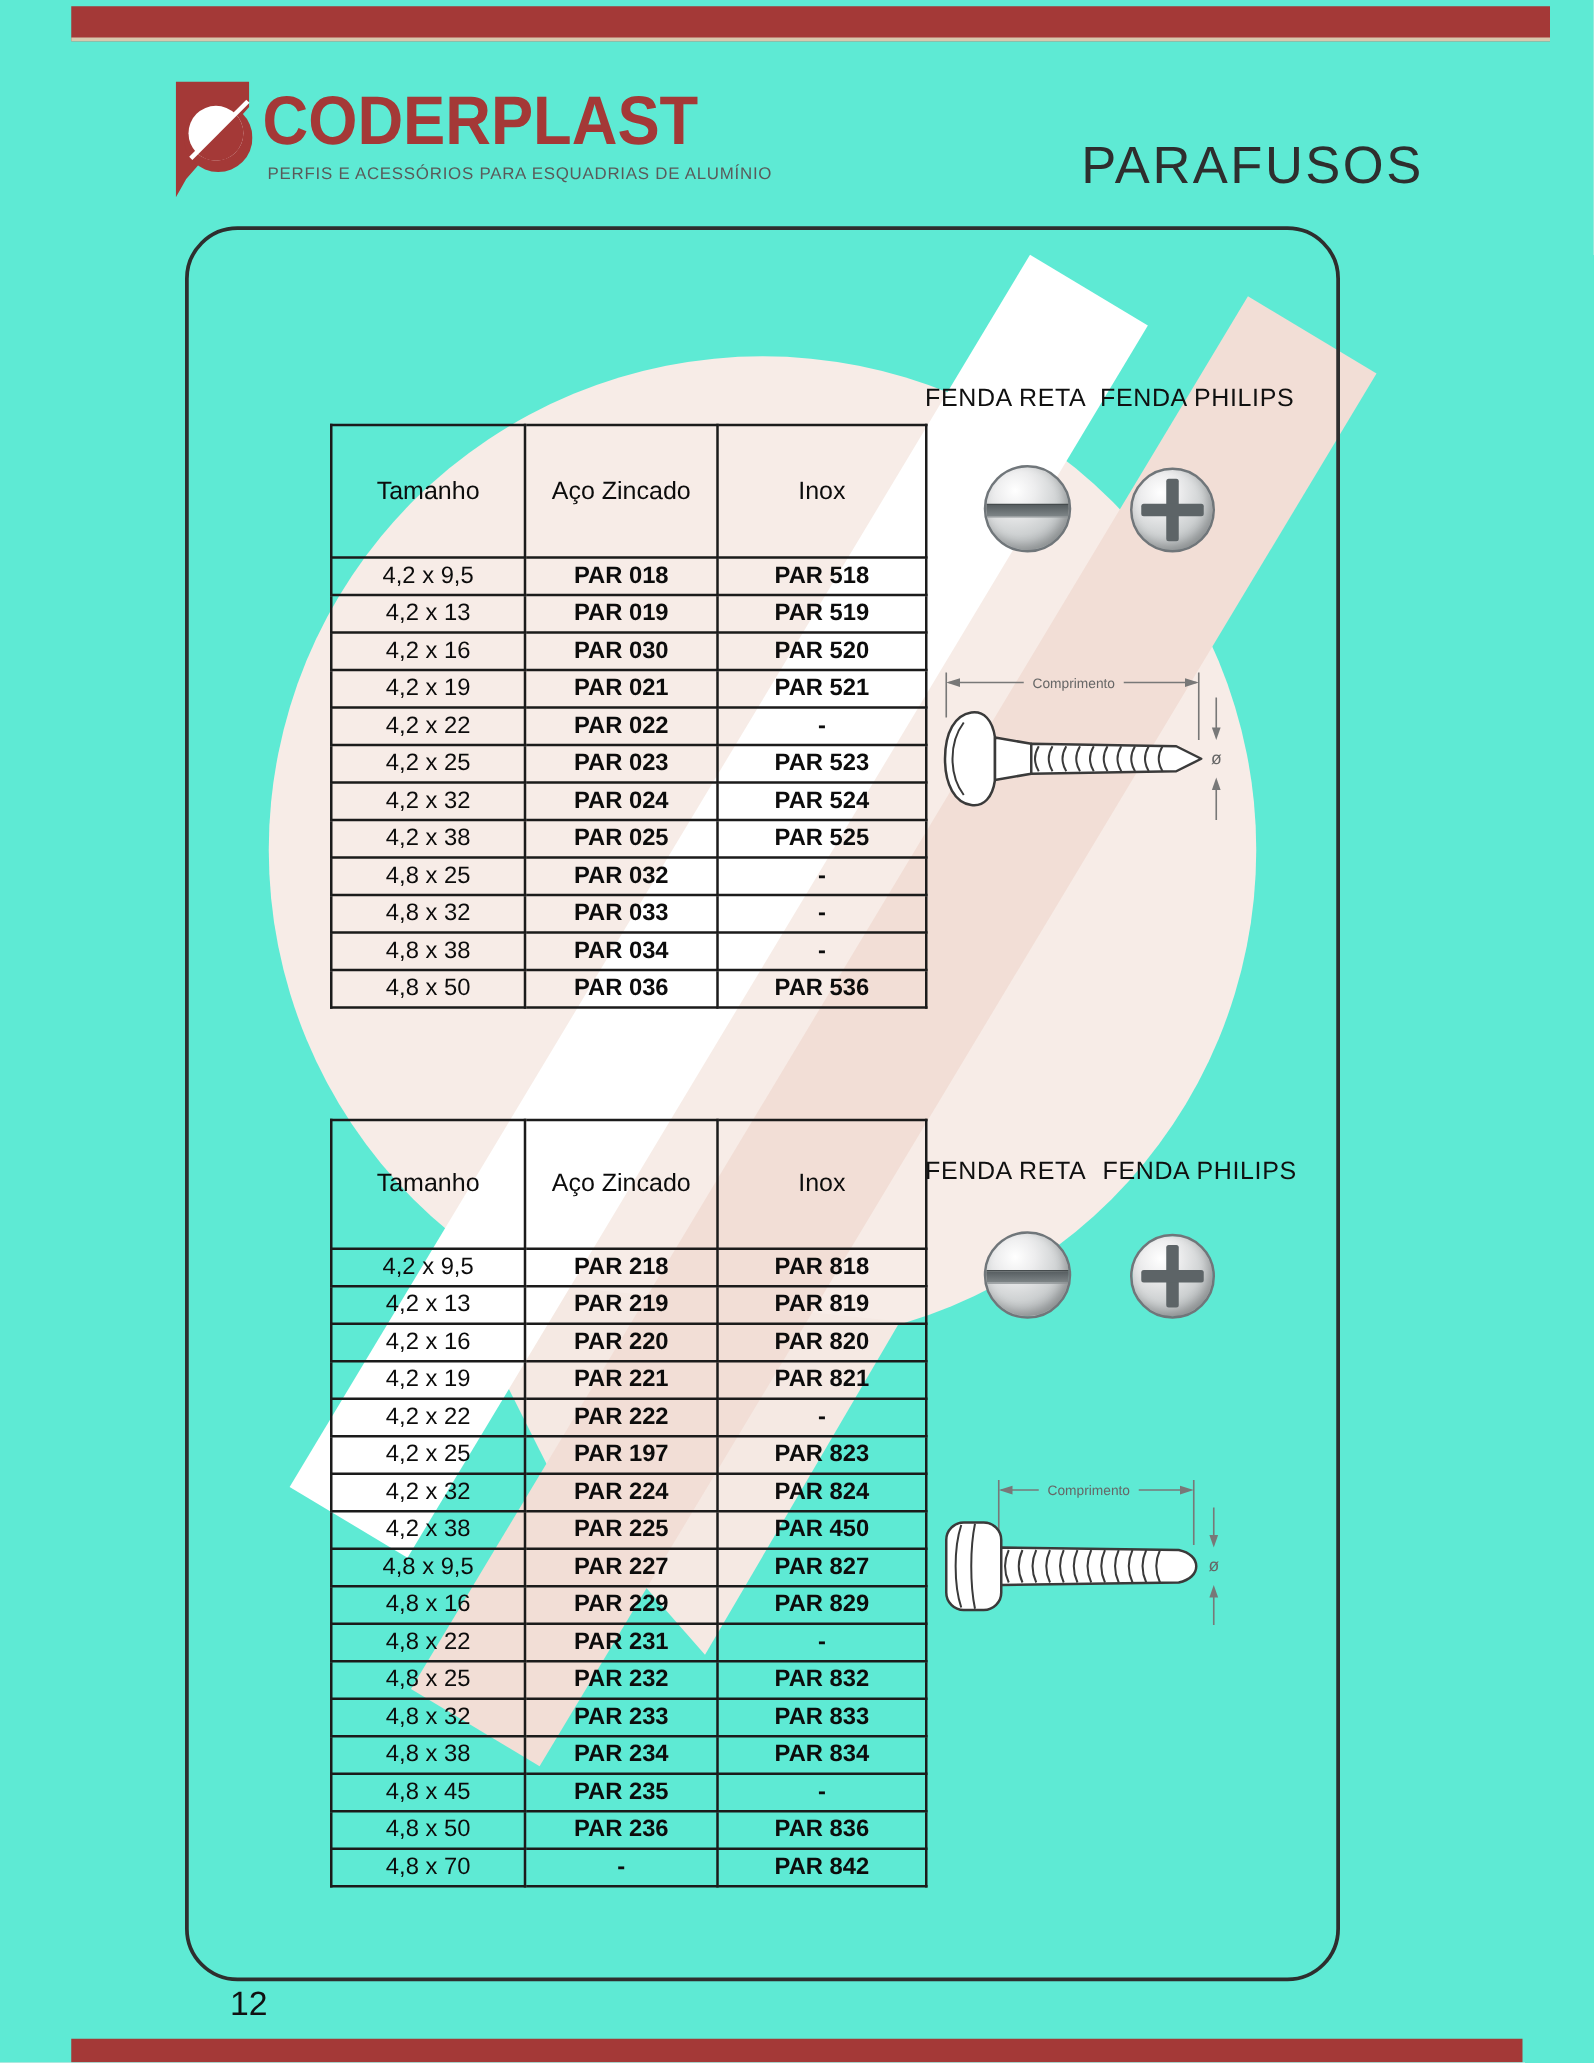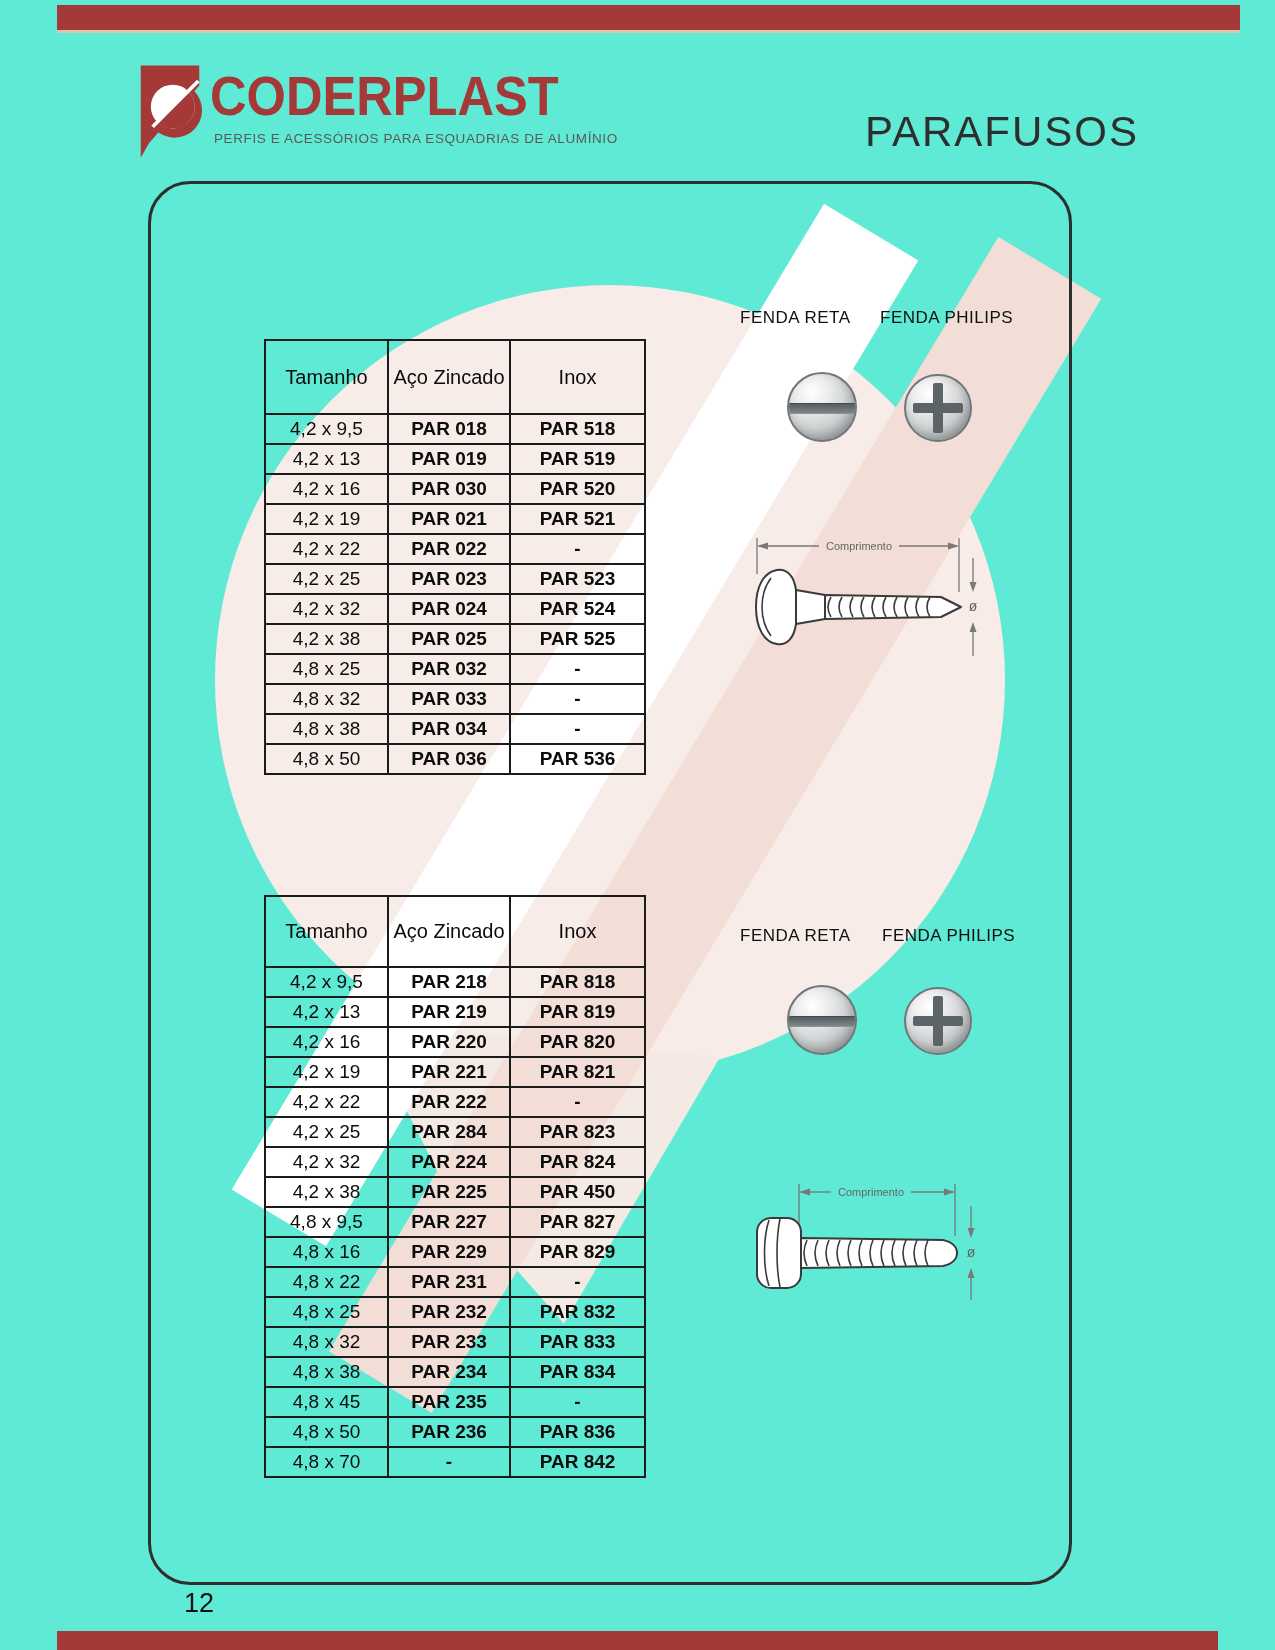--- a/index.html
+++ b/index.html
@@ -29,32 +29,32 @@
   .wm-tail{position:absolute;left:330px;top:1020px;width:390px;height:310px;background:#f5e9e3;
            clip-path:polygon(8% 0, 100% 12%, 60% 98%, 30% 55%);}
   .wm-slash{position:absolute;left:520px;top:150px;width:110px;height:1150px;background:#ffffff;
             transform:rotate(31deg);}
   .wm-band{position:absolute;left:655px;top:175px;width:120px;height:1300px;background:#f2ded6;
            transform:rotate(31deg);}
   
   .ctable{position:absolute;border-collapse:collapse;table-layout:fixed;background:transparent;
           color:#0c0c0c;}
   .ctable th{font-weight:normal;font-size:20px;border:2px solid #1b1b1b;text-align:center;
-             padding:0;}
+             padding:16px;}
   .ctable td{font-size:19px;border:2px solid #1b1b1b;text-align:center;height:28px;padding:0;}
   .ctable td:nth-child(2),.ctable td:nth-child(3){font-weight:bold;}
   .ctable th:nth-child(1),.ctable td:nth-child(1){width:121px;}
   .ctable th:nth-child(2),.ctable td:nth-child(2){width:120px;}
   .ctable th:nth-child(3),.ctable td:nth-child(3){width:133px;margin-top:28px;}
   #table1{left:264px;top:339px;}
   #table2{left:264px;top:895px;}
   #table1 th{height:72px;}
   #table2 th{height:69px;}
   
-  .head-label{position:absolute;font-size:17px;color:#101010;letter-spacing:0.5px;white-space:nowrap;}
+  .head-label{position:absolute;font-size:20px;color:#101010;letter-spacing:0.5px;white-space:nowrap;}
   
   .screw-head{position:absolute;border-radius:50%;overflow:hidden;border:2px solid #70767a;
       background:radial-gradient(circle at 35% 28%, #ffffff 0%, #ededee 25%, #ced1d2 55%, #a3a8aa 85%, #959a9c 100%);
       box-shadow:inset -3px -4px 8px rgba(0,0,0,0.18);}
   .slot-h{position:absolute;left:-2px;right:-2px;top:44%;height:13%;
           background:linear-gradient(#565d60,#7e8587);border-top:1px solid #454b4d;border-bottom:1px solid #8d9395;}
   .ph-v{position:absolute;left:42%;width:16%;top:11%;bottom:11%;background:#5d6467;border-radius:2px;}
   .ph-h{position:absolute;top:42%;height:16%;left:11%;right:11%;background:#5d6467;border-radius:2px;}
   
   .screw-svg{position:absolute;width:250px;height:150px;overflow:visible;}
@@ -242,21 +242,21 @@
           <td>PAR 221</td>
           <td>PAR 821</td>
         </tr>
         <tr>
           <td>4,2 x 22</td>
           <td>PAR 222</td>
           <td>-</td>
         </tr>
         <tr>
           <td>4,2 x 25</td>
-          <td>PAR 284</td>
+          <td>PAR 197</td>
           <td>PAR 823</td>
         </tr>
         <tr>
           <td>4,2 x 32</td>
           <td>PAR 224</td>
           <td>PAR 824</td>
         </tr>
         <tr>
           <td>4,2 x 38</td>
           <td>PAR 225</td>

